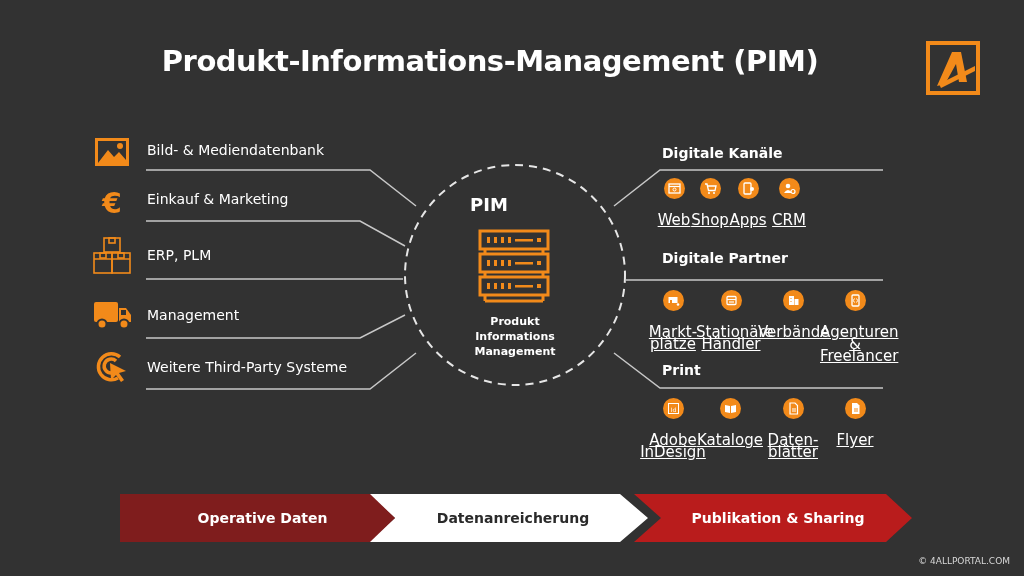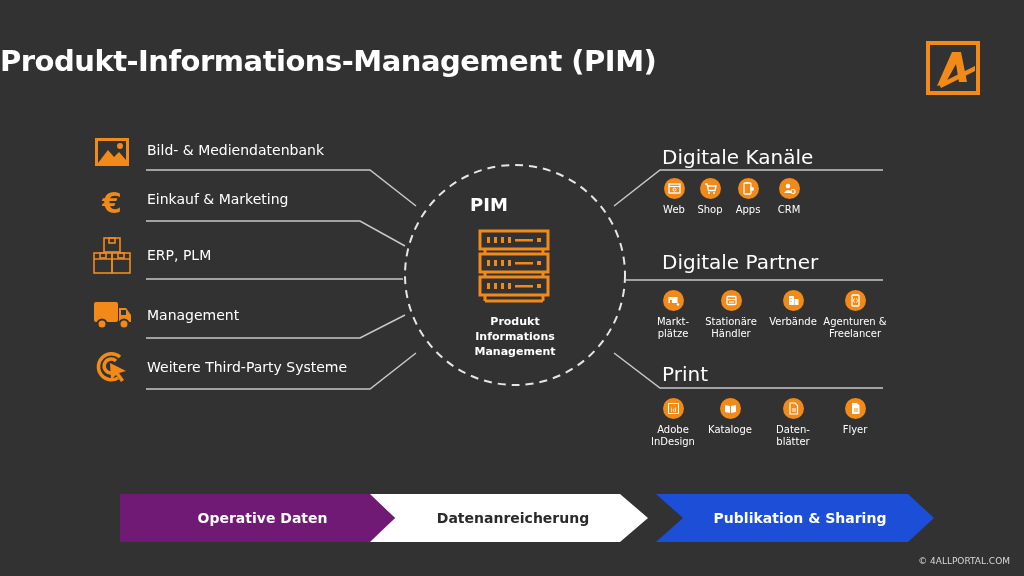--- a/index.html
+++ b/index.html
@@ -1,34 +1,34 @@
 <!DOCTYPE html>
 <html><head>
 <meta charset="utf-8">
 <style>
   html,body{margin:0;padding:0;}
   body{width:1024px;height:576px;background:#323232;position:relative;overflow:hidden;font-family:"DejaVu Sans","Liberation Sans",sans-serif;color:#fff;}
   .abs{position:absolute;}
-  #title{left:0;width:980px;top:44px;font-size:29px;font-weight:bold;letter-spacing:-0.5px;}
+  #title{left:0;width:980px;top:44px;text-align:center;font-size:29px;font-weight:bold;letter-spacing:-0.5px;}
   #logo{left:925px;top:40px;width:56px;height:56px;}
   .src-label{position:absolute;left:147px;font-size:14px;font-weight:normal;white-space:nowrap;}
   .src-icon{position:absolute;left:92px;width:40px;height:34px;}
   #lines{position:absolute;left:0;top:0;width:1024px;height:576px;}
   #pim-title{left:470px;width:90px;top:194px;text-align:left;font-size:18px;font-weight:bold;}
   #pim-server{left:477px;top:228px;width:74px;height:76px;}
   #pim-sub{left:455px;width:120px;top:314px;text-align:center;font-size:11px;line-height:15px;font-weight:bold;}
-  .out-heading{position:absolute;left:662px;font-size:20px;font-weight:normal;white-space:nowrap;}
+  .out-heading{position:absolute;left:662px;font-size:14px;font-weight:bold;white-space:nowrap;}
   .chan{position:absolute;width:70px;text-align:center;}
   .chan .dot{width:21px;height:21px;border-radius:50%;background:#f28a1a;margin:0 auto;position:relative;}
   .chan .dot svg{position:absolute;left:4px;top:4px;width:13px;height:13px;}
-  .chan .lbl{font-size:10px;line-height:12px;margin-top:5px;color:#fff;}
+  .chan .lbl{font-size:15px;line-height:12px;margin-top:15px;color:#fff;text-decoration:underline;}
   .arrow{position:absolute;top:494px;height:48px;display:flex;align-items:center;justify-content:center;font-size:14px;font-weight:bold;}
-  #arr1{left:120px;width:275px;background:#701a75;color:#fff;clip-path:polygon(0 0,250px 0,275px 50%,250px 100%,0 100%);z-index:3;}
+  #arr1{left:120px;width:275px;background:#7f1d1d;color:#fff;clip-path:polygon(0 0,250px 0,275px 50%,250px 100%,0 100%);z-index:3;}
   #arr2{left:368px;width:280px;background:#fff;color:#2a2a2a;clip-path:polygon(0 0,252px 0,280px 50%,252px 100%,0 100%,27px 50%);z-index:2;align-items:center;}
-  #arr3{left:656px;width:278px;background:#1d4ed8;color:#fff;clip-path:polygon(0 0,252px 0,278px 50%,252px 100%,0 100%,27px 50%);z-index:1;}
+  #arr3{left:634px;width:278px;background:#b91c1c;color:#fff;clip-path:polygon(0 0,252px 0,278px 50%,252px 100%,0 100%,27px 50%);z-index:1;}
   .arrow span{padding-left:10px;}
   #copyright{right:14px;top:556px;font-size:9px;color:#d8d8d8;}
 </style>
 </head>
 <body>
 
 <div id="title" class="abs">Produkt-Informations-Management (PIM)</div>
 
 <svg id="logo" class="abs" viewBox="0 0 56 56">
   <rect x="3" y="3" width="50" height="50" fill="none" stroke="#f28a1a" stroke-width="4"></rect>

